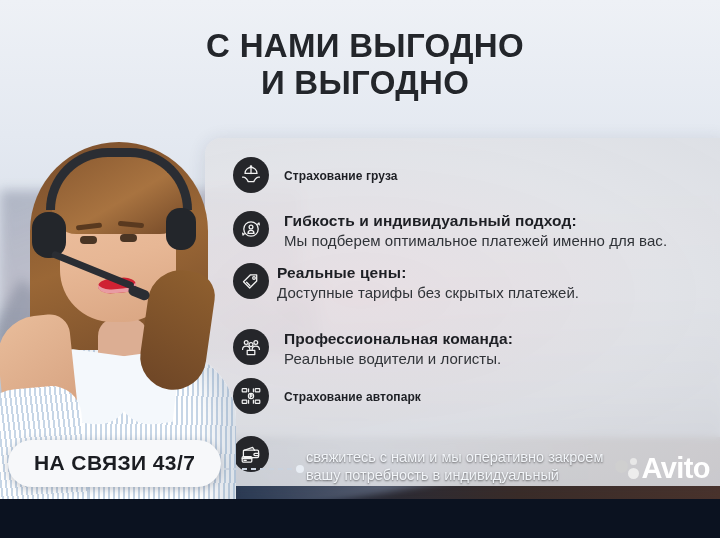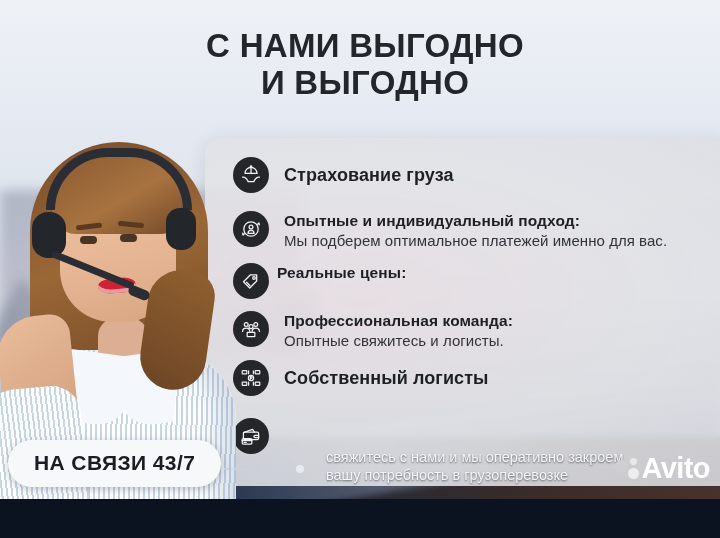--- a/index.html
+++ b/index.html
@@ -91,26 +91,26 @@
   .ficon svg{ display:block; }
   .ftext{ padding-top:1px; }
   .ftitle{
     font-size:15.5px; font-weight:bold; color:#1d1f24; line-height:1.25;
     letter-spacing:.1px;
   }
   .fsub{
     font-size:15px; color:#303338; line-height:1.3; margin-top:1px;
     letter-spacing:.05px;
   }
-  .feature.one-line .ftitle{ font-size:18px; }
+  .feature.one-line .ftitle{ font-size:12px; }
 
   
   .r1{ margin-top:4px; margin-bottom:17px; }
   .r2{ margin-bottom:11px; }
-  .r3{ margin-bottom:11px;gap:8px; }
+  .r3{ margin-bottom:25px;gap:8px; }
   .r4{ margin-bottom:8px; }
   .r5{ margin-bottom:21px; }
 
   
   .person{
     position:absolute; left:-6px; top:120px; width:250px; height:418px;
   }
   .torso{
     position:absolute; left:6px; top:230px; width:236px; height:190px;
     background:
@@ -214,21 +214,20 @@
     background:repeating-linear-gradient(90deg,#c9d2de 0 5px,transparent 5px 9px);
   }
   .connector-dot{
     position:absolute; left:296px; bottom:26px;
     width:8px; height:8px; border-radius:50%; background:#e8edf4;
   }
   .bottom-text{
     position:absolute; left:306px; bottom:14px; width:300px;
     color:#f2f5f9; font-size:14.5px; line-height:1.28;
     text-shadow:0 1px 2px rgba(0,0,0,.55);
-    margin-left:20px;
   }
 
   
   .avito{
     position:absolute; right:10px; bottom:16px;
     display:flex; align-items:center; 
   }
   .avito-dots{ position:relative; width:27px; height:22px; }
   .d1{ position:absolute; left:0; top:2px; width:13px; height:13px; border-radius:50%; background:#cfcfcf; }
   .d2{ position:absolute; left:15px; top:0; width:7px; height:7px; border-radius:50%; background:#e8e8e8; }
@@ -276,69 +275,70 @@
         <span class="ficon">
           <svg width="24" height="24" viewBox="0 0 24 24" fill="none" stroke="#f2f2f2" stroke-width="1.3" stroke-linecap="round" stroke-linejoin="round">
             <circle cx="12" cy="12" r="7.2"></circle>
             <circle cx="12" cy="10" r="1.9"></circle>
             <path d="M9 16.4c0-1.9 1.3-3.1 3-3.1s3 1.2 3 3.1z"></path>
             <path d="M18.6 7.2l1.4-1.2.3 1.9"></path>
             <path d="M5.4 16.8l-1.4 1.2-.3-1.9"></path>
           </svg>
         </span>
         <span class="ftext">
-          <span class="ftitle">Опытные и индивидуальный подход:</span>
+          <span class="ftitle">Гибкость и индивидуальный подход:</span>
           <span class="fsub" style="display:block">Мы подберем оптимальное платежей именно для вас.</span>
         </span>
       </div>
 
       <div class="feature r3">
         <span class="ficon">
           <svg width="24" height="24" viewBox="0 0 24 24" fill="none" stroke="#f2f2f2" stroke-width="1.3" stroke-linecap="round" stroke-linejoin="round">
             <path d="M4.5 12.8l7-7h6.2v6.2l-7 7z"></path>
             <circle cx="15" cy="9" r="1.3"></circle>
             <path d="M7.6 13.3l3.2 3.2"></path>
           </svg>
         </span>
         <span class="ftext">
           <span class="ftitle">Реальные цены:</span>
+          <span class="fsub" style="display:block">Доступные тарифы без скрытых платежей.</span>
         </span>
       </div>
 
       <div class="feature r4">
         <span class="ficon">
           <svg width="24" height="24" viewBox="0 0 24 24" fill="none" stroke="#f2f2f2" stroke-width="1.25" stroke-linecap="round" stroke-linejoin="round">
             <circle cx="7.2" cy="7.4" r="1.9"></circle>
             <circle cx="16.8" cy="7.4" r="1.9"></circle>
             <circle cx="12" cy="9.6" r="2"></circle>
             <path d="M3.6 14.4c0-2 1.6-3.3 3.6-3.3s3.6 1.3 3.6 3.3"></path>
             <path d="M13.2 14.4c0-2 1.6-3.3 3.6-3.3s3.6 1.3 3.6 3.3"></path>
             <path d="M8.2 19.6v-4.2h7.6v4.2z"></path>
           </svg>
         </span>
         <span class="ftext">
           <span class="ftitle">Профессиональная команда:</span>
-          <span class="fsub" style="display:block">Опытные свяжитесь и логисты.</span>
+          <span class="fsub" style="display:block">Реальные водители и логисты.</span>
         </span>
       </div>
 
       <div class="feature one-line r5">
         <span class="ficon">
           <svg width="24" height="24" viewBox="0 0 24 24" fill="none" stroke="#f2f2f2" stroke-width="1.2" stroke-linecap="round" stroke-linejoin="round">
             <circle cx="12" cy="12" r="2.6"></circle>
             <path d="M11.3 13.3v-2.7h.9a.85.85 0 0 1 0 1.7h-.9"></path>
             <rect x="3.2" y="4.6" width="4.6" height="3.2" rx=".6"></rect>
             <rect x="16.2" y="4.6" width="4.6" height="3.2" rx=".6"></rect>
             <rect x="3.2" y="16.2" width="4.6" height="3.2" rx=".6"></rect>
             <rect x="16.2" y="16.2" width="4.6" height="3.2" rx=".6"></rect>
             <path d="M9.6 4.8v3M14.4 4.8v3M9.6 16.2v3M14.4 16.2v3"></path>
           </svg>
         </span>
         <span class="ftext">
-          <span class="ftitle">Собственный логисты</span>
+          <span class="ftitle">Страхование автопарк</span>
         </span>
       </div>
 
       <div class="feature one-line">
         <span class="ficon">
           <svg width="24" height="24" viewBox="0 0 24 24" fill="none" stroke="#f2f2f2" stroke-width="1.25" stroke-linecap="round" stroke-linejoin="round">
             <path d="M4.4 8.6l9.2-3.2 2 3"></path>
             <rect x="4.4" y="8.2" width="15.2" height="7.4" rx="1.3"></rect>
             <path d="M16 11.4h3.6v2.2H16a1.1 1.1 0 0 1 0-2.2z"></path>
             <rect x="3.2" y="14.6" width="9.6" height="5.4" rx="1"></rect>
@@ -373,21 +373,21 @@
     <div class="arm"></div>
     <div class="sleeve"></div>
   </div>
 
   <div class="badge">НА СВЯЗИ 43/7</div>
   <div class="connector"></div>
   <div class="connector-dot"></div>
 
   <div class="bottom-text">
     <div>свяжитесь с нами и мы оперативно закроем</div>
-    <div>вашу потребность в грузоперевозке</div>
+    <div>вашу потребность в индивидуальный</div>
   </div>
 
   <div class="avito">
     <span class="avito-dots">
       <span class="d1"></span>
       <span class="d2"></span>
       <span class="d3"></span>
     </span>
     <span class="avito-word">Avito</span>
   </div>

